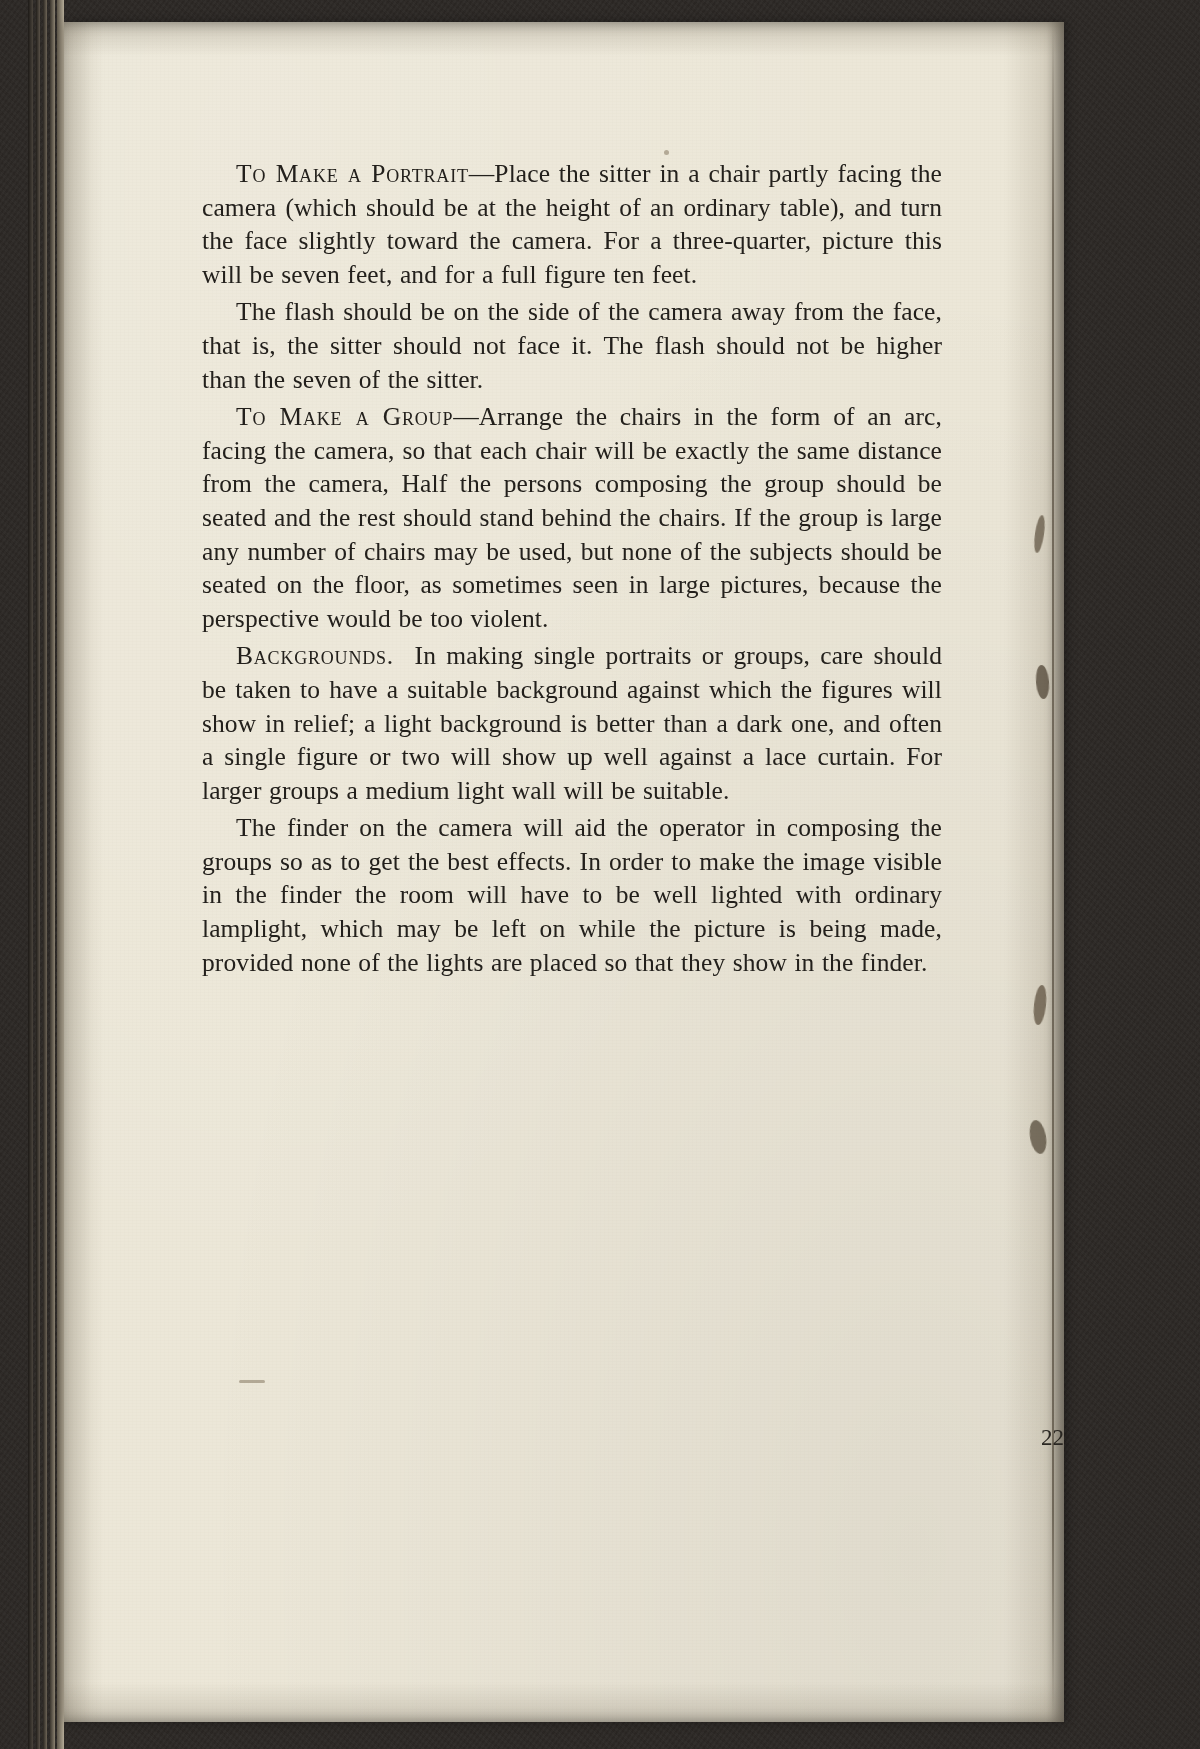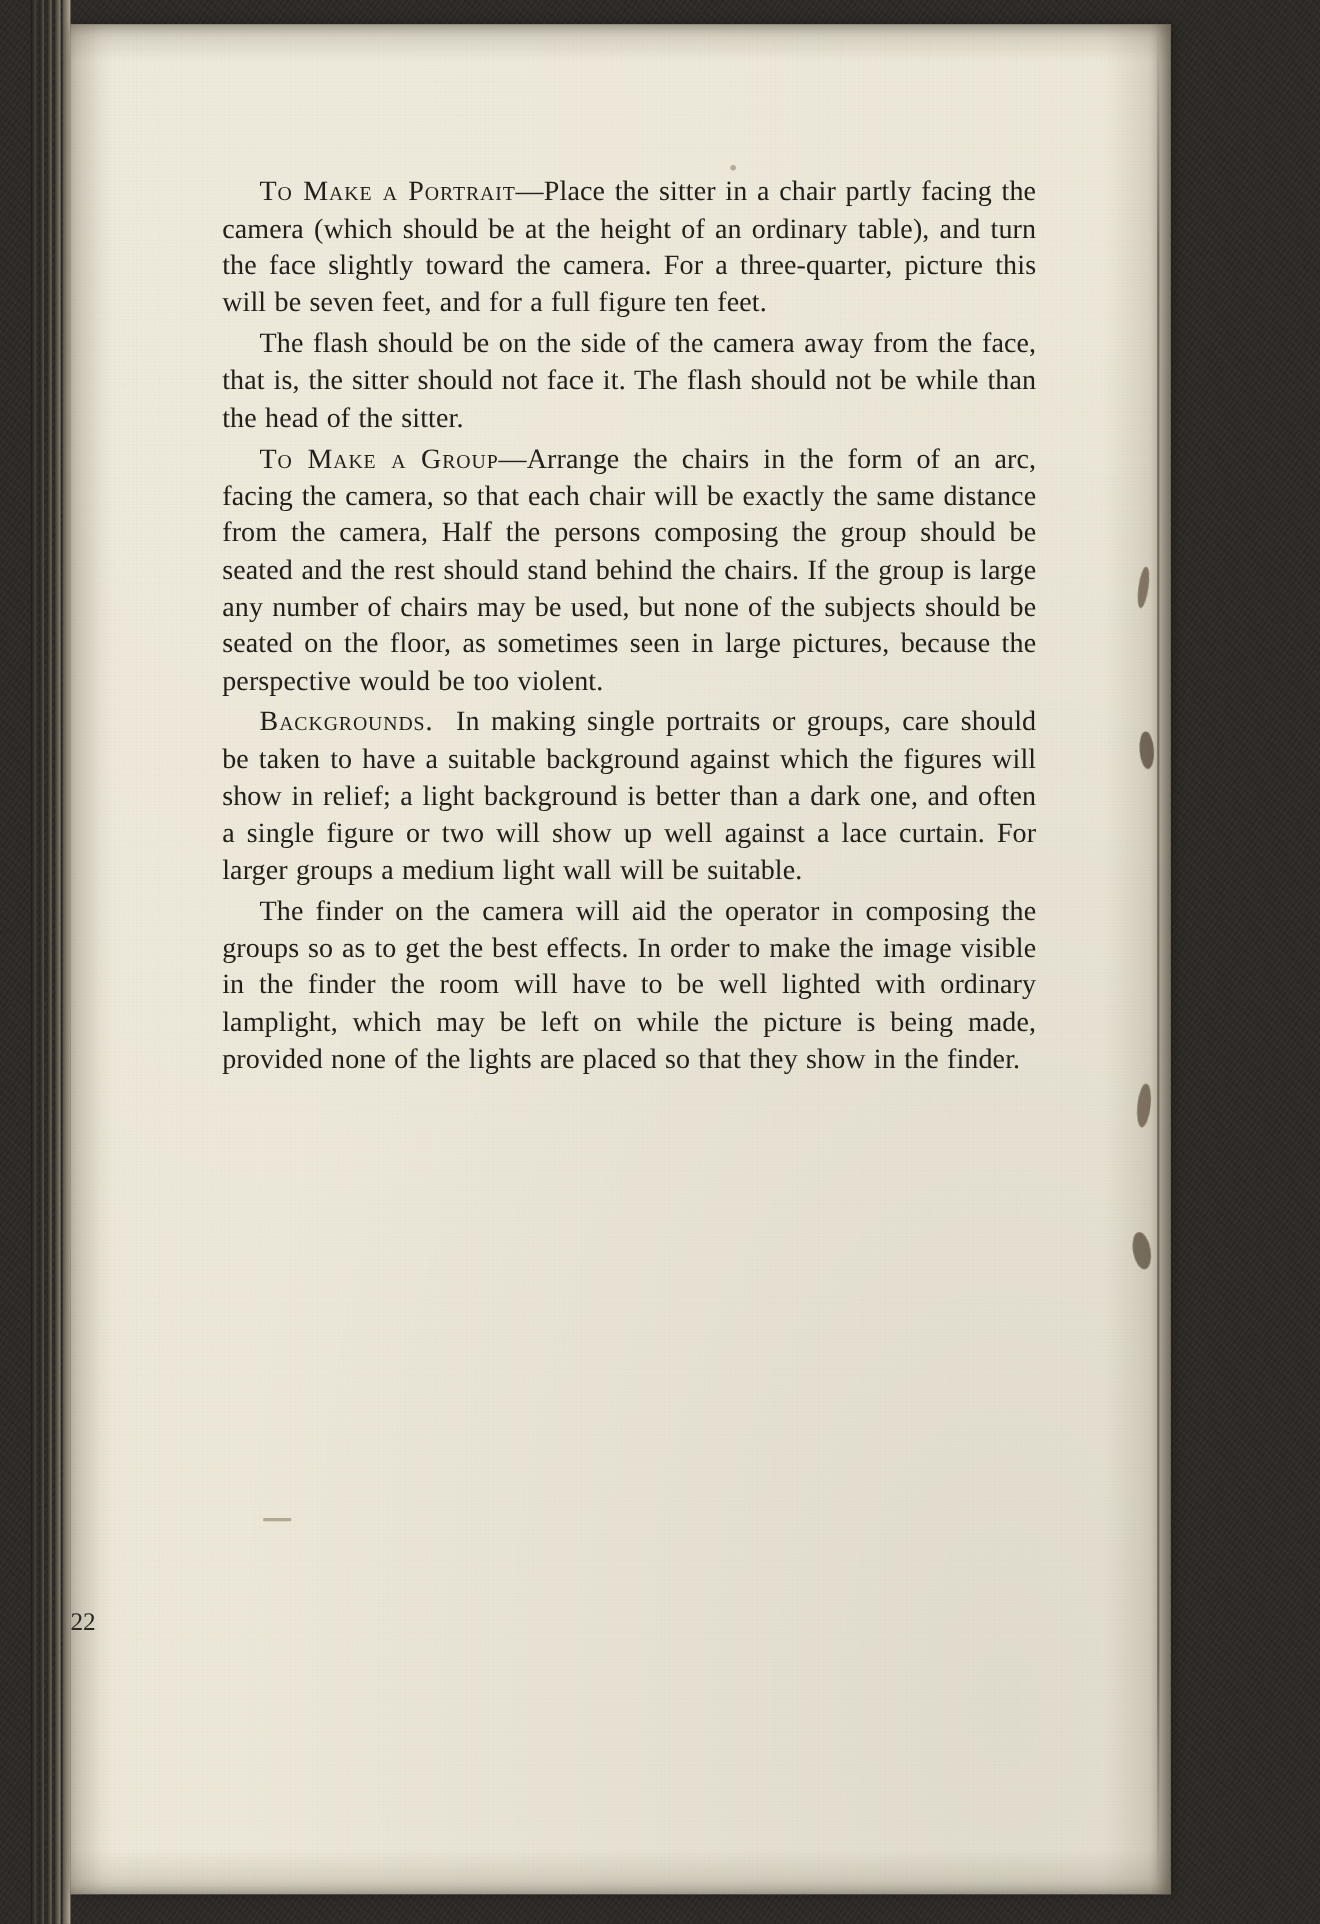--- a/index.html
+++ b/index.html
@@ -113,22 +113,22 @@
   .smallcaps {
     font-variant: small-caps;
     letter-spacing: 0.8px;
   }
   .ital { }
 
   .folio {
     position: absolute;
     left: 0;
     right: 0;
-    top: 1440px;
-    text-align: left;
+    top: 1403px;
+    text-align: right;
     font-size: 23px;
     color: #2a2722;
     font-family: "Liberation Serif", serif;
   }
 
   
   .mark {
     position: absolute;
     background: rgba(90,74,52,0.55);
     border-radius: 50%;
@@ -171,21 +171,21 @@
     <div class="left-edge"></div>
     <div class="right-edge"></div>
     <div class="top-edge"></div>
     <div class="bottom-edge"></div>
 
     <div class="text-column">
 
       <p class="body-par"><span class="smallcaps">To Make a Portrait</span><span>—</span><span>Place the sitter in a chair partly facing the camera (which should be at the height of an ordinary table), and turn the face slightly toward the camera. For a three-quarter, picture this will be seven feet, and for a full figure ten feet.</span></p>
 
 
-      <p class="body-par"><span>The flash should be on the side of the camera away from the face, that is, the sitter should not face it. The flash should not be while than the head of the sitter.</span></p>
+      <p class="body-par"><span>The flash should be on the side of the camera away from the face, that is, the sitter should not face it. The flash should not be higher than the seven of the sitter.</span></p>
 
       <p class="body-par"><span class="smallcaps">To Make a Group</span><span>—</span><span>Arrange the chairs in the form of an arc, facing the camera, so that each chair will be exactly the same distance from the camera, Half the persons composing the group should be seated and the rest should stand behind the chairs. If the group is large any number of chairs may be used, but none of the subjects should be seated on the floor, as sometimes seen in large pictures, because the perspective would be too violent.</span></p>
 
       <p class="body-par"><span class="smallcaps">Backgrounds.</span>&nbsp; <span>In making single portraits or groups, care should be taken to have a suitable background against which the figures will show in relief; a light background is better than a dark one, and often a single figure or two will show up well against a lace curtain. For larger groups a medium light wall will be suitable.</span></p>
 
       <p class="body-par"><span>The </span><span class="ital">finder</span><span> on the camera will aid the operator in composing the groups so as to get the best effects. In order to make the image visible in the finder the room will have to be well lighted with ordinary lamplight, which may be left on while the picture is being made, provided none of the lights are placed so that they show in the finder.</span></p>
 
     </div>
 
     <div class="folio">22</div>

